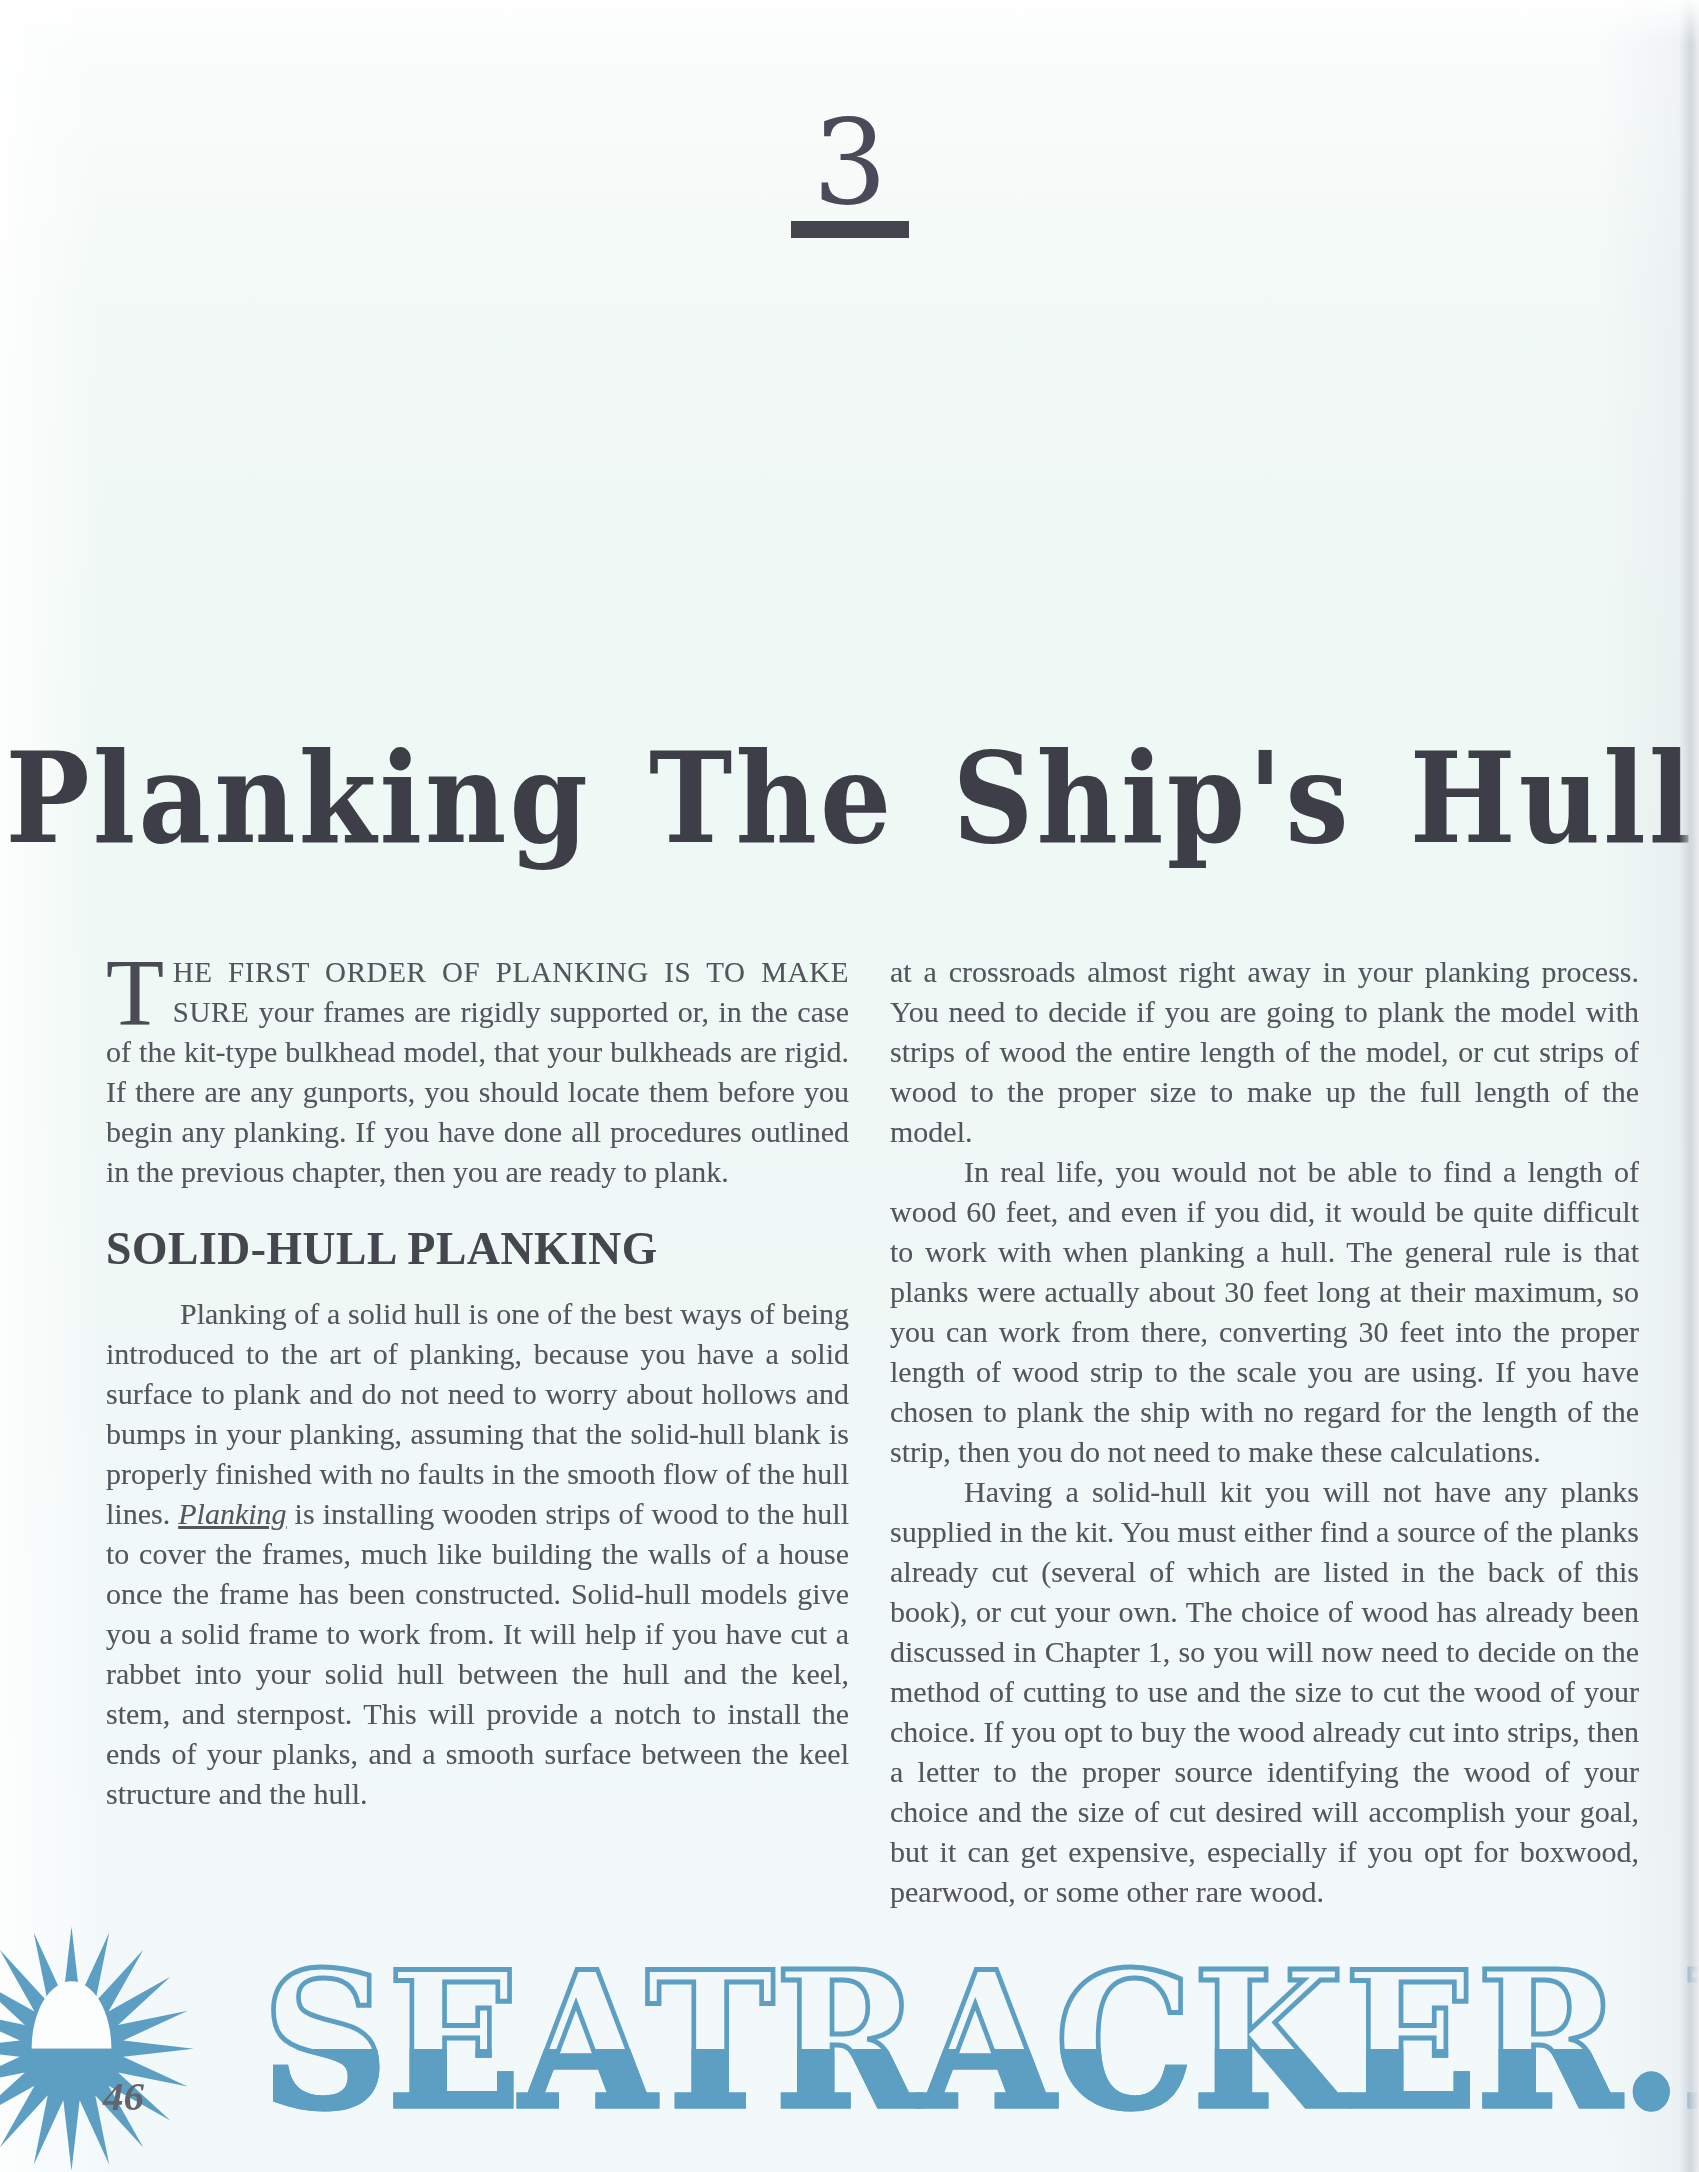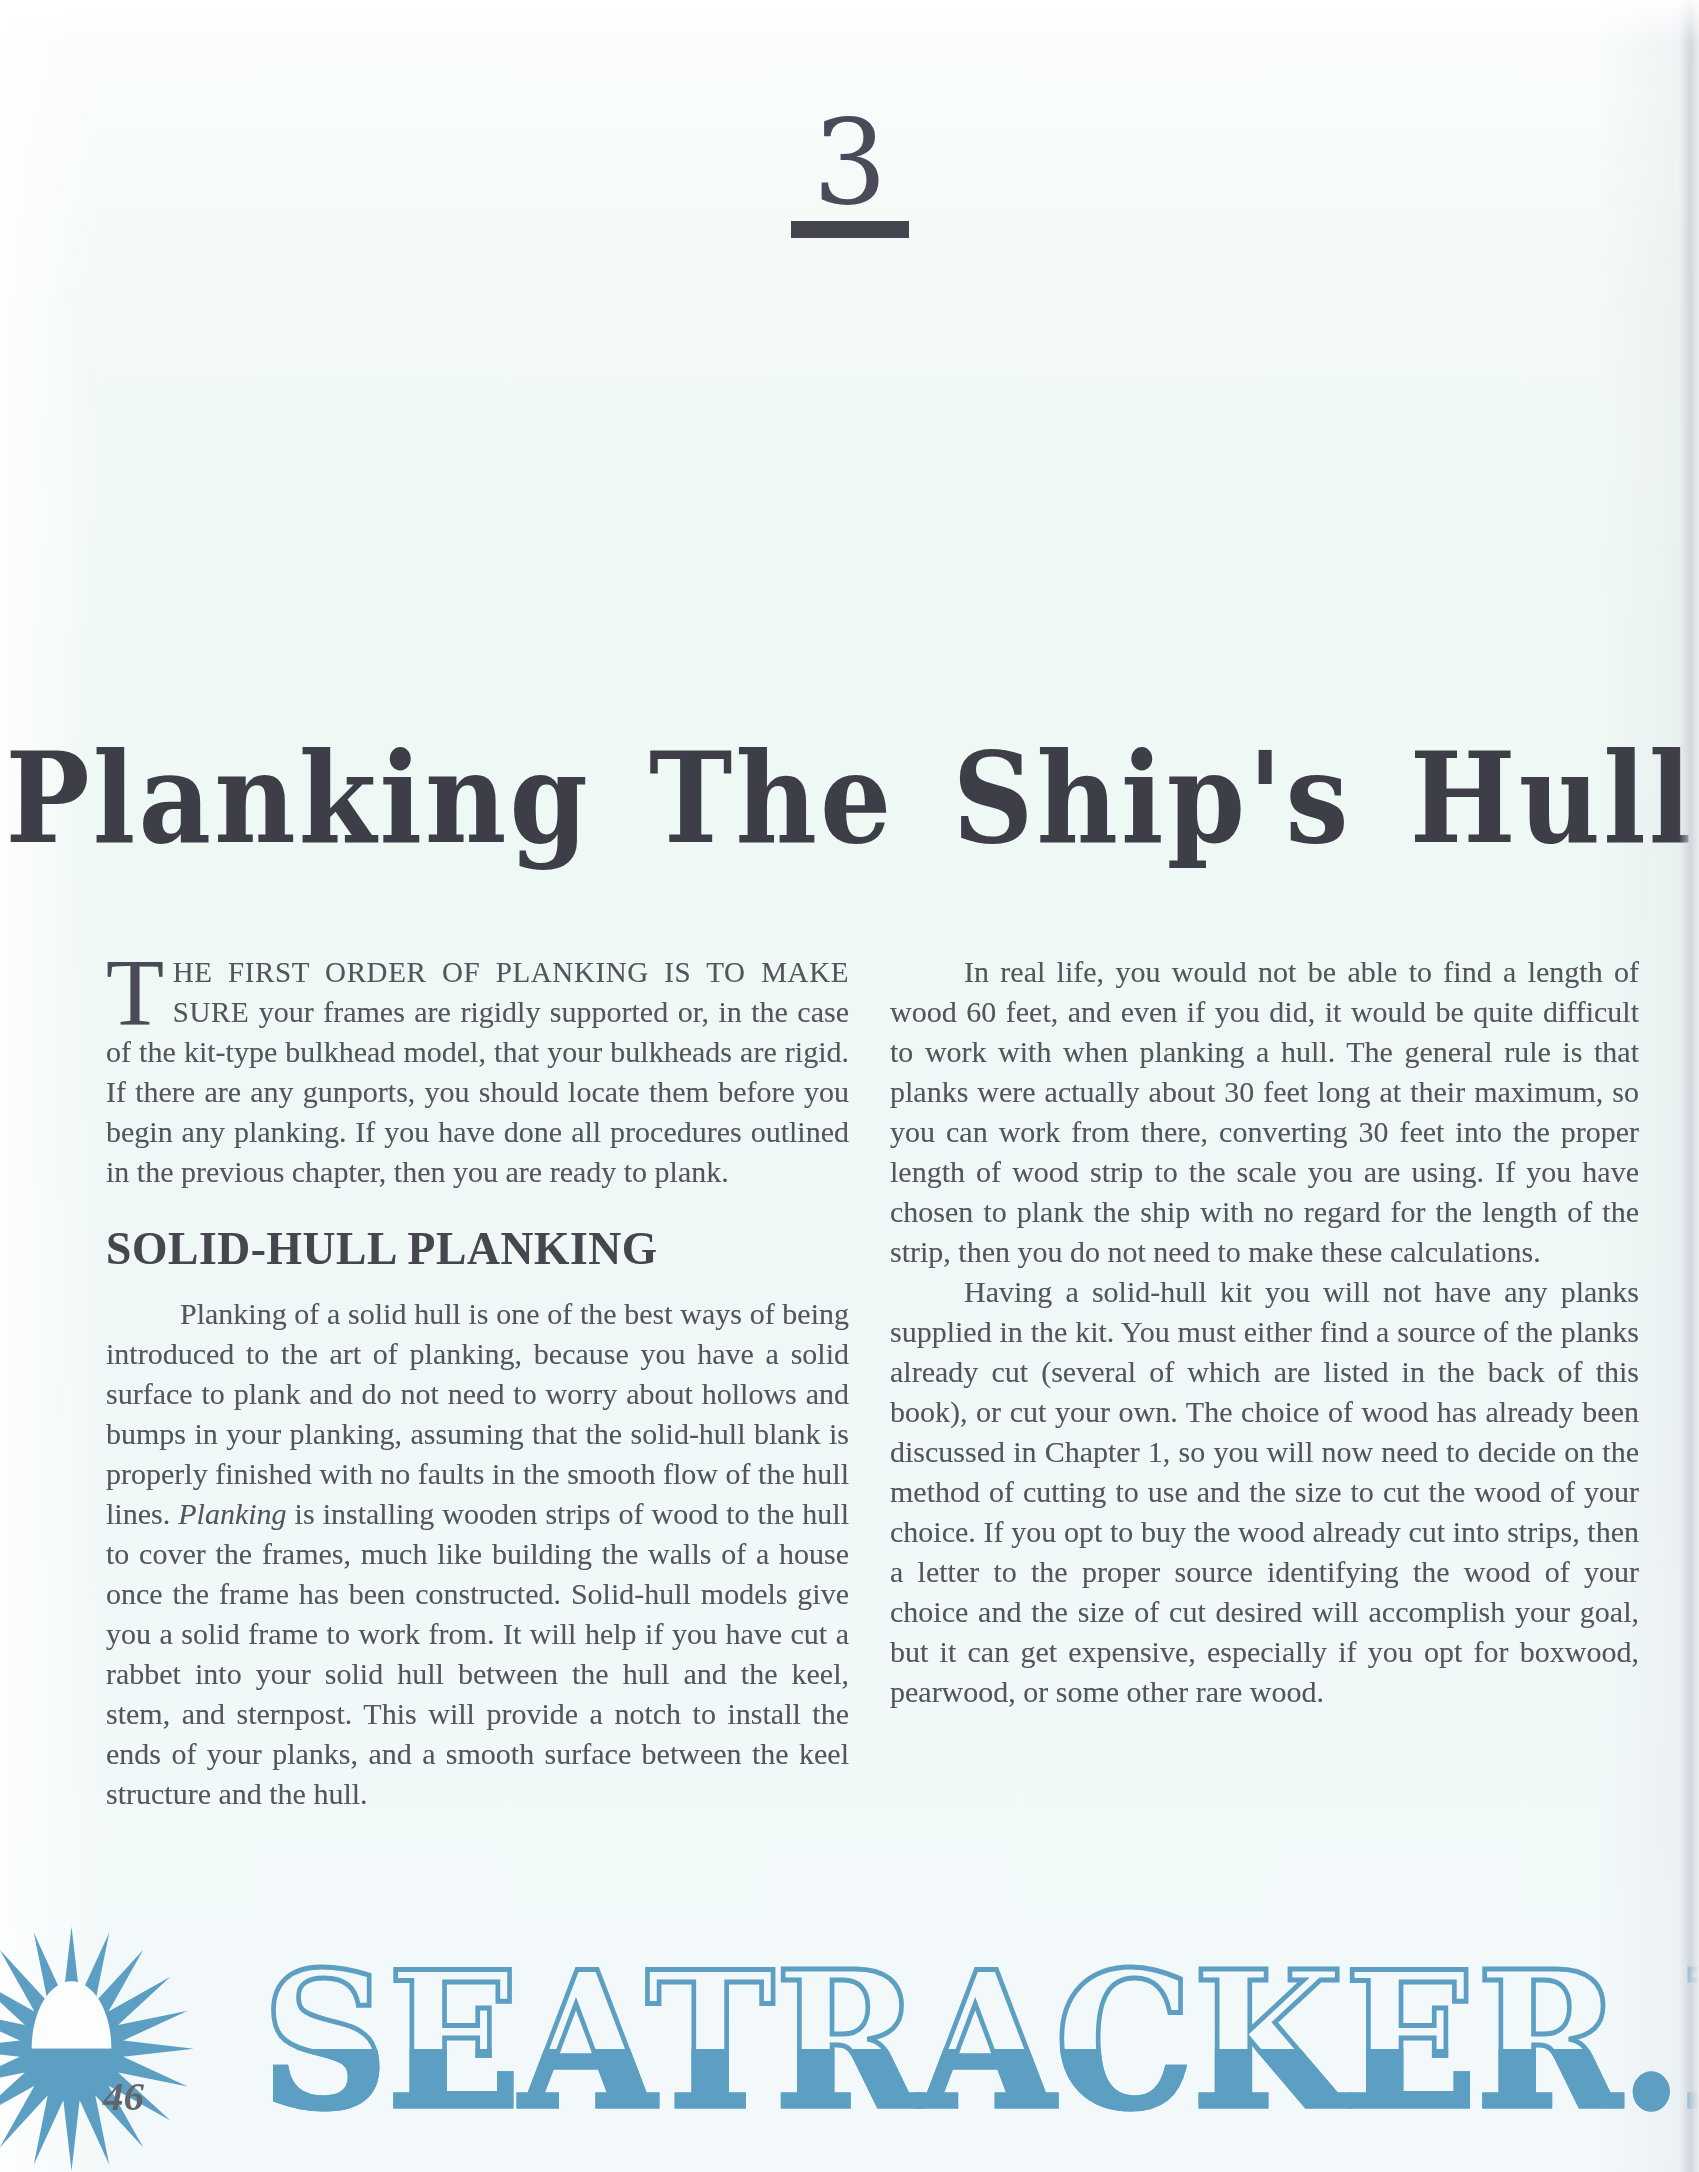--- a/index.html
+++ b/index.html
@@ -49,21 +49,21 @@
   .column p { margin:0; }
   .column p.indented { text-indent:74px; }
 
   .drop-cap {
     float:left;
     font-size:95px; line-height:72px;
     padding:5px 8.7px 0 0;
     color:#4b4b57;
   }
   .lead-caps { font-size:29px; letter-spacing:0.6px; }
-  .italic-word { font-style:italic; }
+  .italic-word { font-style:italic;text-decoration:underline; }
 
   .section-heading {
     margin:31px 0 21px 0;
     font-family:"Liberation Serif", serif; font-weight:700;
     font-size:47px; line-height:50px; letter-spacing:0.6px;
     color:#46464e; text-align:left;
     transform:scaleX(.97); transform-origin:left center;
   }
 
   
@@ -131,20 +131,21 @@
   <p>
     <span class="drop-cap">T</span><span class="lead-caps">HE FIRST ORDER OF PLANKING IS TO MAKE SURE</span><span> your frames are rigidly supported or, in the case of the kit-type bulkhead model, that your bulkheads are rigid. If there are any gunports, you should locate them before you begin any planking. If you have done all procedures outlined in the previous chapter, then you are ready to plank.</span>
   </p>
   <h2 class="section-heading">SOLID-HULL PLANKING</h2>
   <p class="indented">
     <span>Planking of a solid hull is one of the best ways of being introduced to the art of planking, because you have a solid surface to plank and do not need to worry about hollows and bumps in your planking, assuming that the solid-hull blank is properly finished with no faults in the smooth flow of the hull lines. </span><span class="italic-word">Planking</span><span> is installing wooden strips of wood to the hull to cover the frames, much like building the walls of a house once the frame has been constructed. Solid-hull models give you a solid frame to work from. It will help if you have cut a rabbet into your solid hull between the hull and the keel, stem, and sternpost. This will provide a notch to install the ends of your planks, and a smooth surface between the keel structure and the hull.</span>
   </p>
 </div>
 
 <div class="column right">
+  <p>at a crossroads almost right away in your planking process. You need to decide if you are going to plank the model with strips of wood the entire length of the model, or cut strips of wood to the proper size to make up the full length of the model.</p>
   <p class="indented">In real life, you would not be able to find a length of wood 60 feet, and even if you did, it would be quite difficult to work with when planking a hull. The general rule is that planks were actually about 30 feet long at their maximum, so you can work from there, converting 30 feet into the proper length of wood strip to the scale you are using. If you have chosen to plank the ship with no regard for the length of the strip, then you do not need to make these calculations.</p>
   <p class="indented">Having a solid-hull kit you will not have any planks supplied in the kit. You must either find a source of the planks already cut (several of which are listed in the back of this book), or cut your own. The choice of wood has already been discussed in Chapter 1, so you will now need to decide on the method of cutting to use and the size to cut the wood of your choice. If you opt to buy the wood already cut into strips, then a letter to the proper source identifying the wood of your choice and the size of cut desired will accomplish your goal, but it can get expensive, especially if you opt for boxwood, pearwood, or some other rare wood.</p>
 </div>
 
 <div class="page-number">46</div>
 
 <div class="edge-right"></div>
 <div class="edge-top"></div>
 
 

